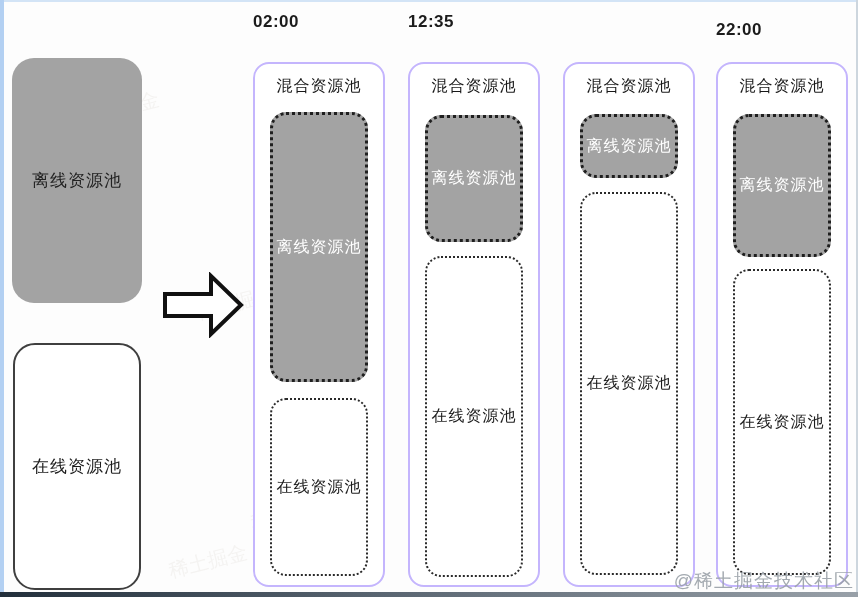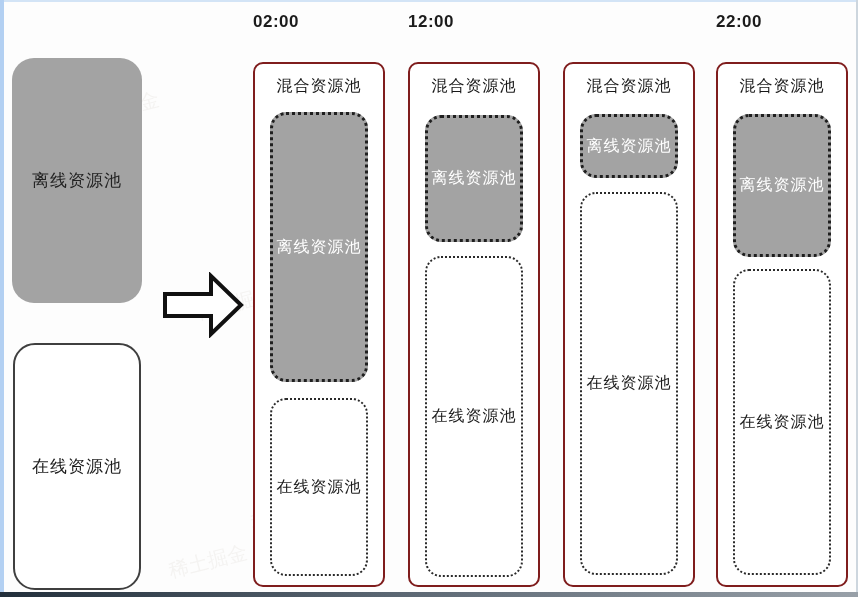--- a/index.html
+++ b/index.html
@@ -36,25 +36,25 @@
   }
 
   
   .arrow-wrap { position:absolute; left:163px; top:272px; width:82px; height:66px; }
 
   
   .time-label {
     position:absolute; top:12px; width:132px; text-align:left;
     font-size:17px; font-weight:bold; color:#1c1c1c; letter-spacing:0.5px;
   }
-  .t0 { left:253px; } .t1 { left:408px; } .t2 { left:563px; } .t3 { left:716px; }
+  .t0 { left:253px; } .t1 { left:408px; } .t2 { left:563px; } .t3 { left:716px;margin-top:8px; }
 
   .pool-col {
     position:absolute; top:62px; width:132px; height:525px;
-    background:#ffffff; border:2px solid #7f1d1d; border-radius:10px;
+    background:#ffffff; border:2px solid #c4b5fd; border-radius:16px;
   }
   .c0 { left:253px; } .c1 { left:408px; } .c2 { left:563px; } .c3 { left:716px; }
 
   .pool-header {
     position:absolute; top:12px; left:0; width:100%; text-align:center;
     font-size:16px; color:#181818; letter-spacing:1px;
   }
 
   .inner-box {
     position:absolute; left:15px; right:15px;
@@ -106,21 +106,21 @@
     <span>在线资源池</span>
   </div>
 
   <div class="arrow-wrap">
     <svg width="82" height="66" viewBox="0 0 82 66">
       <polygon points="2,22 48,22 48,4 78,33 48,62 48,44 2,44" fill="#ffffff" stroke="#111111" stroke-width="4" stroke-linejoin="miter"></polygon>
     </svg>
   </div>
 
   <div class="time-label t0">02:00</div>
-  <div class="time-label t1">12:00</div>
+  <div class="time-label t1">12:35</div>
   <div class="time-label t3">22:00</div>
 
   <div class="pool-col c0">
     <div class="pool-header">混合资源池</div>
     <div class="inner-box inner-offline" style="top:48px;height:270px">
       <span>离线资源池</span>
     </div>
     <div class="inner-box inner-online" style="top:334px;height:178px">
       <span>在线资源池</span>
     </div>
@@ -149,14 +149,15 @@
   <div class="pool-col c3">
     <div class="pool-header">混合资源池</div>
     <div class="inner-box inner-offline" style="top:50px;height:143px">
       <span>离线资源池</span>
     </div>
     <div class="inner-box inner-online" style="top:205px;height:306px">
       <span>在线资源池</span>
     </div>
   </div>
 
+  <div class="wm-main">@稀土掘金技术社区</div>
 
 </div>
 
 </body></html>

